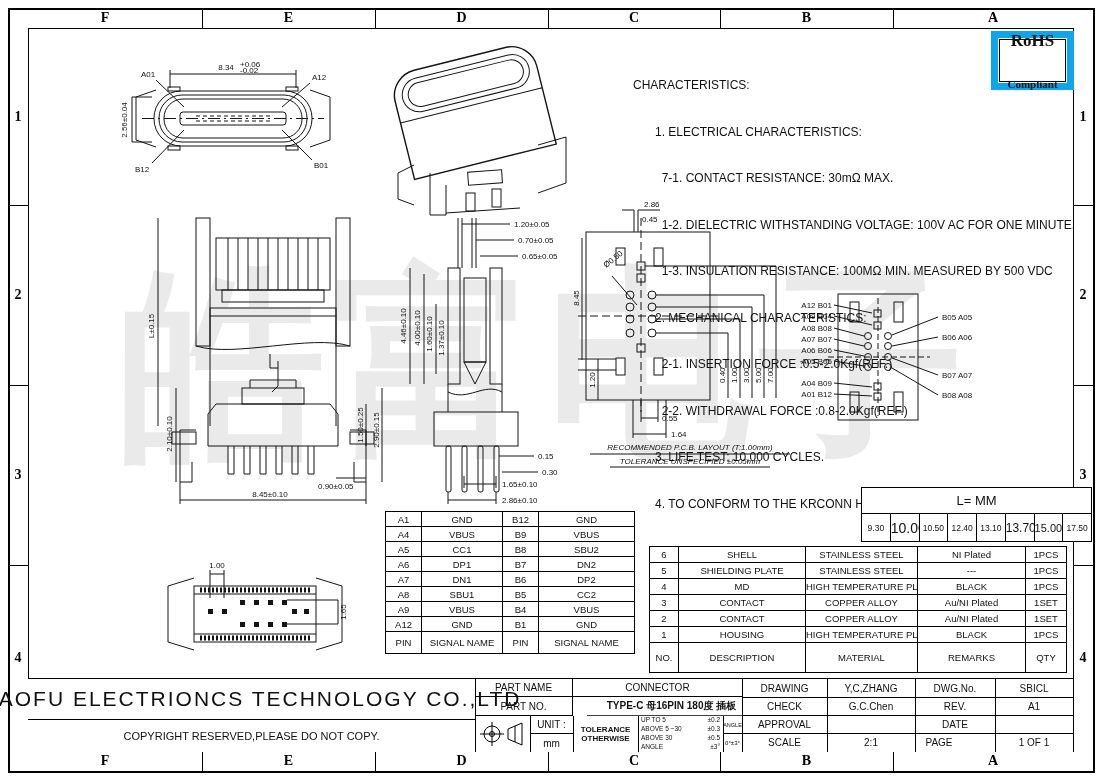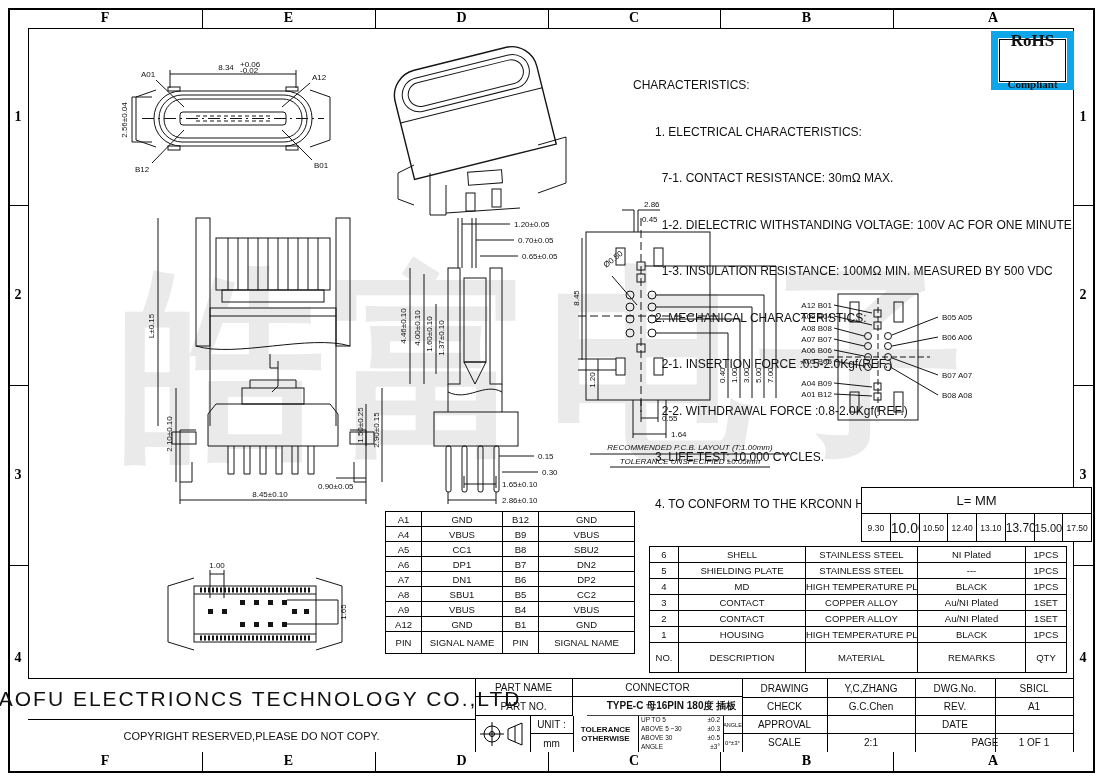--- a/index.html
+++ b/index.html
@@ -542,17 +542,17 @@
     <div class="cell tbl" style="left:714px;top:18px;width:85px;height:18px;">CHECK</div>
     <div class="cell tbl" style="left:799px;top:18px;width:88px;height:18px;">G.C.Chen</div>
     <div class="cell tbl" style="left:887px;top:18px;width:80px;height:18px;">REV.</div>
     <div class="cell tbl" style="left:967px;top:18px;width:78px;height:18px;">A1</div>
     <div class="cell tbl" style="left:714px;top:36px;width:85px;height:18px;">APPROVAL</div>
     <div class="cell tbl" style="left:799px;top:36px;width:88px;height:18px;"></div>
     <div class="cell tbl" style="left:887px;top:36px;width:80px;height:18px;">DATE</div>
     <div class="cell tbl" style="left:967px;top:36px;width:78px;height:18px;"></div>
     <div class="cell tbl" style="left:714px;top:54px;width:85px;height:19px;">SCALE</div>
     <div class="cell tbl" style="left:799px;top:54px;width:88px;height:19px;">2:1</div>
-    <div class="cell tbl" style="left:917px;top:54px;width:80px;height:19px;">PAGE</div>
+    <div class="cell tbl" style="left:871px;top:54px;width:80px;height:19px;">PAGE</div>
     <div class="cell tbl" style="left:967px;top:54px;width:78px;height:19px;">1 OF 1</div>
   </div>
 
 </div>
 
 </body></html>

